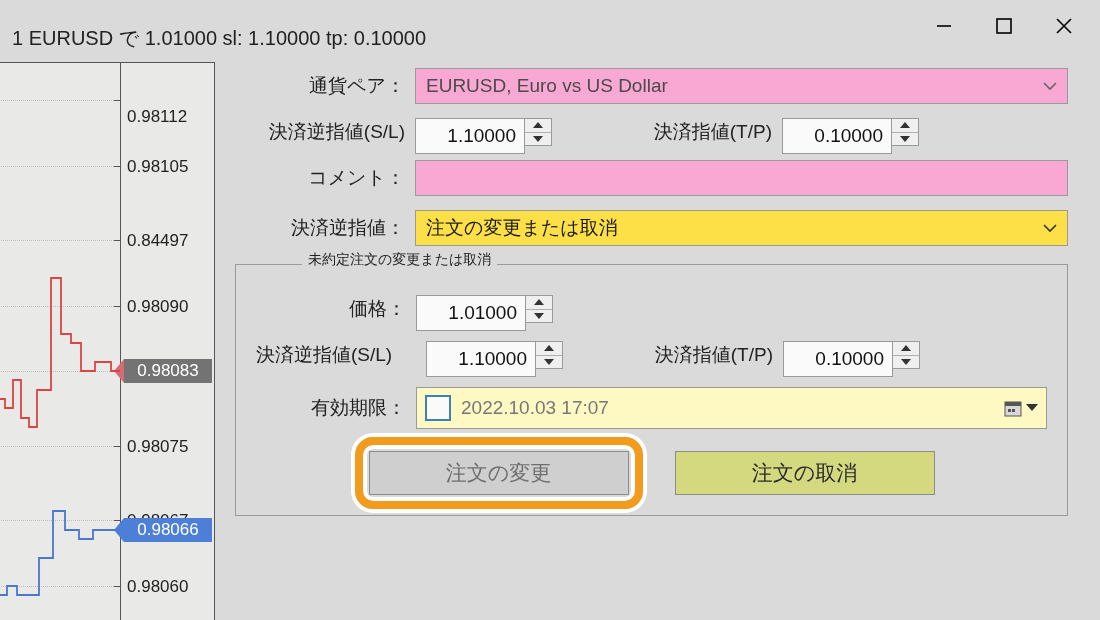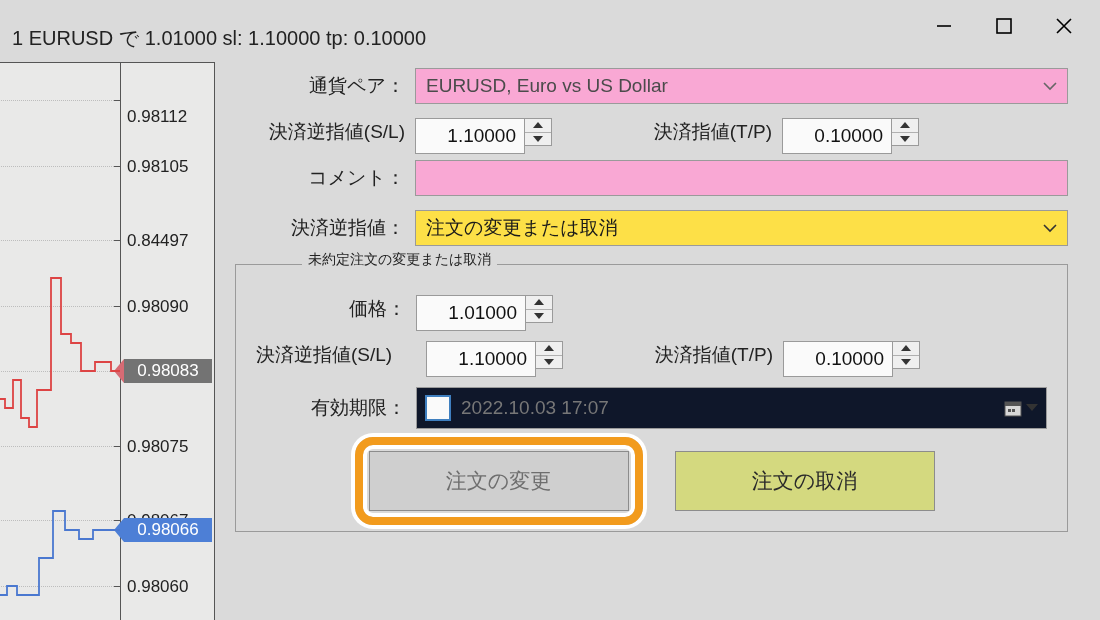--- a/index.html
+++ b/index.html
@@ -35,25 +35,25 @@
 .ctrl.white{background:#fde047;color:#1a1a1a;text-align:right;}
 .ctrl .chev{margin-left:auto;}
 .spin{display:flex;height:28px;}
 .spin-in{width:110px;height:36px;box-sizing:border-box;border:1px solid #9a9a9a;background:#fafafa;color:#111;text-align:right;padding:0 8px;line-height:34px;font-size:19px;}
 .spin-btns{width:26px;border:1px solid #9a9a9a;border-left:none;background:#efefef;display:flex;flex-direction:column;}
 .spin-btns div{flex:1;display:flex;align-items:center;justify-content:center;}
 .spin-btns div:first-child{border-bottom:1px solid #b0b0b0;}
 .spin-btns svg{width:10px;height:6px;fill:#333}
 .fieldset{position:relative;border:1px solid #9a9a9a;margin-top:18px;padding:30px 20px 20px;}
 .legend{position:absolute;top:-14px;left:26px;background:#dadada;padding:0 6px;font-size:14px;margin-left:40px;}
-.expiry-box{flex:1;height:40px;border:1px solid #9a9a9a;background:#0f172a;display:flex;align-items:center;padding:0 8px;font-size:19px;color:#777;}
+.expiry-box{flex:1;height:40px;border:1px solid #9a9a9a;background:#fef9c3;display:flex;align-items:center;padding:0 8px;font-size:19px;color:#777;}
 .checkbox{width:22px;height:22px;border:2px solid #3f7fbf;background:#fafafa;margin-right:10px;flex:none}
 .calicon{margin-left:auto;display:flex;align-items:center;gap:4px}
 .btnbar{display:flex;gap:46px;justify-content:center;margin-top:22px}
-.bigbtn{width:260px;height:60px;box-sizing:border-box;border:1px solid #8c8c8c;display:flex;align-items:center;justify-content:center;font-size:21px;}
+.bigbtn{width:260px;height:44px;box-sizing:border-box;border:1px solid #8c8c8c;display:flex;align-items:center;justify-content:center;font-size:21px;}
 .bigbtn.gray{background:#cfcfcf;color:#6e6e6e;}
 .bigbtn.yellow{background:#d4d97f;color:#2a2a2a;}
 .ring{position:relative}
 .ring::after{content:"";position:absolute;inset:-14px;border:8px solid #f29b1d;border-radius:18px;pointer-events:none;box-shadow:0 0 0 4px #fff inset,0 0 0 4px #fff;}
 </style>
 </head>
 <body>
 
 <div class="win">
   <div class="titlebar">

